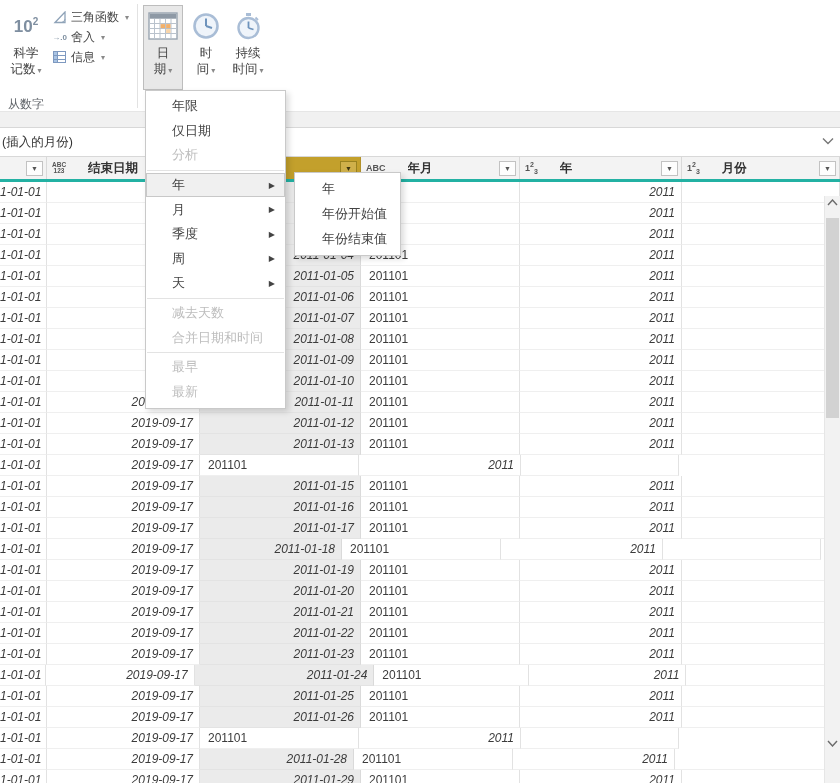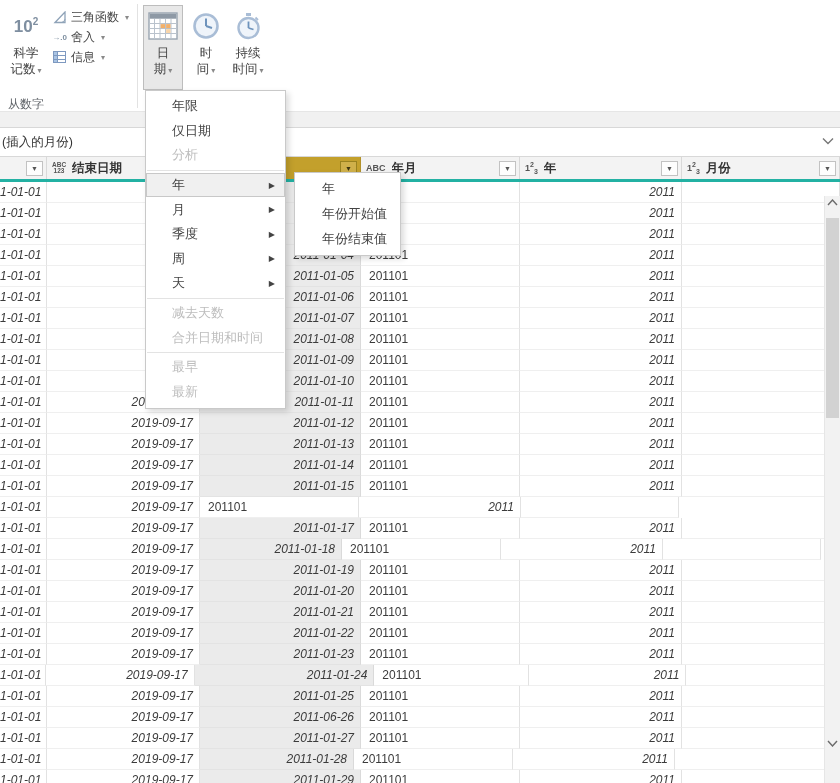--- a/index.html
+++ b/index.html
@@ -32,21 +32,21 @@
     border-top:1px solid #D8D8D8; border-bottom:1px solid #D8D8D8; display:flex; align-items:center; }
   .fx-text { font-size:12.5px; color:#333; padding-left:2px; white-space:nowrap; }
   .fx-expand { position:absolute; right:6px; top:9px; }
 
   
   .grid { position:absolute; left:0; top:157px; width:840px; height:626px; }
   .ghead { display:flex; height:25px; background:#F3F3F3; border-bottom:3px solid #23B1A3; }
   .hcell { position:relative; display:flex; align-items:center; border-right:1px solid #D9D9D9;
     padding:0 2px 0 5px; cursor:pointer; }
   .hcell.sel { background:#C3A02C; border-right:1px solid #B2912A; }
-  .hname { font-size:12.5px; font-weight:bold; color:#333; margin-left:6px; white-space:nowrap;
+  .hname { font-size:12.5px; font-weight:bold; color:#333; margin-left:22px; white-space:nowrap;
     overflow:hidden; }
   .ticn { font-size:9px; font-weight:bold; color:#555; letter-spacing:0; line-height:9px; flex:none;text-align:center; }
   .ticn sup { font-size:7px; vertical-align:super; }
   .ticn sub { font-size:7px; vertical-align:sub; }
   .ticn.any { display:inline-flex; flex-direction:column; font-size:6.5px; line-height:6.5px; }
   .fbtn { position:absolute; right:3px; top:4px; width:17px; height:15px; background:#FDFDFD;
     border:1px solid #C2C2C2; display:flex; align-items:center; justify-content:center;
     font-size:7px; color:#555; cursor:pointer; }
   .hcell.sel .fbtn { background:#CFB04A; border-color:#99821F; color:#3E3510; }
 
@@ -327,36 +327,36 @@
           <div class="gcell r ital" style="width: 47px;">1-01-01</div>
           <div class="gcell r ital" style="width: 153px;">2019-09-17</div>
           <div class="gcell r ital selcol" style="width: 161px;">2011-01-13</div>
           <div class="gcell l" style="width: 159px;">201101</div>
           <div class="gcell r ital" style="width: 162px;">2011</div>
           <div class="gcell r ital" style="width: 158px;"></div>
         </div>
         <div class="grow">
           <div class="gcell r ital" style="width: 47px;">1-01-01</div>
           <div class="gcell r ital" style="width: 153px;">2019-09-17</div>
-          <div class="gcell r ital selcol" style="width: 161px;">2011-01-14</div>
           <div class="gcell l" style="width: 159px;">201101</div>
           <div class="gcell r ital" style="width: 162px;">2011</div>
           <div class="gcell r ital" style="width: 158px;"></div>
         </div>
         <div class="grow">
           <div class="gcell r ital" style="width: 47px;">1-01-01</div>
           <div class="gcell r ital" style="width: 153px;">2019-09-17</div>
           <div class="gcell r ital selcol" style="width: 161px;">2011-01-15</div>
           <div class="gcell l" style="width: 159px;">201101</div>
           <div class="gcell r ital" style="width: 162px;">2011</div>
           <div class="gcell r ital" style="width: 158px;"></div>
         </div>
         <div class="grow">
           <div class="gcell r ital" style="width: 47px;">1-01-01</div>
           <div class="gcell r ital" style="width: 153px;">2019-09-17</div>
+          <div class="gcell r ital selcol" style="width: 161px;">2011-01-16</div>
           <div class="gcell l" style="width: 159px;">201101</div>
           <div class="gcell r ital" style="width: 162px;">2011</div>
           <div class="gcell r ital" style="width: 158px;"></div>
         </div>
         <div class="grow">
           <div class="gcell r ital" style="width: 47px;">1-01-01</div>
           <div class="gcell r ital" style="width: 153px;">2019-09-17</div>
           <div class="gcell r ital selcol" style="width: 161px;">2011-01-17</div>
           <div class="gcell l" style="width: 159px;">201101</div>
           <div class="gcell r ital" style="width: 162px;">2011</div>
@@ -422,29 +422,28 @@
           <div class="gcell r ital" style="width: 47px;">1-01-01</div>
           <div class="gcell r ital" style="width: 153px;">2019-09-17</div>
           <div class="gcell r ital selcol" style="width: 161px;">2011-01-25</div>
           <div class="gcell l" style="width: 159px;">201101</div>
           <div class="gcell r ital" style="width: 162px;">2011</div>
           <div class="gcell r ital" style="width: 158px;"></div>
         </div>
         <div class="grow">
           <div class="gcell r ital" style="width: 47px;">1-01-01</div>
           <div class="gcell r ital" style="width: 153px;">2019-09-17</div>
-          <div class="gcell r ital selcol" style="width: 161px;">2011-06-26</div>
-          <div class="gcell l" style="width: 159px;">201101</div>
-          <div class="gcell r ital" style="width: 162px;">2011</div>
-          <div class="gcell r ital" style="width: 158px;"></div>
-        </div>
-        <div class="grow">
-          <div class="gcell r ital" style="width: 47px;">1-01-01</div>
-          <div class="gcell r ital" style="width: 153px;">2019-09-17</div>
-          <div class="gcell r ital selcol" style="width: 161px;">2011-01-27</div>
+          <div class="gcell r ital selcol" style="width: 161px;">2011-01-26</div>
+          <div class="gcell l" style="width: 159px;">201101</div>
+          <div class="gcell r ital" style="width: 162px;">2011</div>
+          <div class="gcell r ital" style="width: 158px;"></div>
+        </div>
+        <div class="grow">
+          <div class="gcell r ital" style="width: 47px;">1-01-01</div>
+          <div class="gcell r ital" style="width: 153px;">2019-09-17</div>
           <div class="gcell l" style="width: 159px;">201101</div>
           <div class="gcell r ital" style="width: 162px;">2011</div>
           <div class="gcell r ital" style="width: 158px;"></div>
         </div>
         <div class="grow">
           <div class="gcell r ital" style="width: 47px;">1-01-01</div>
           <div class="gcell r ital" style="width: 153px;">2019-09-17</div>
           <div class="gcell r ital selcol" style="width: 154px;">2011-01-28</div>
           <div class="gcell l" style="width: 159px;">201101</div>
           <div class="gcell r ital" style="width: 162px;">2011</div>

